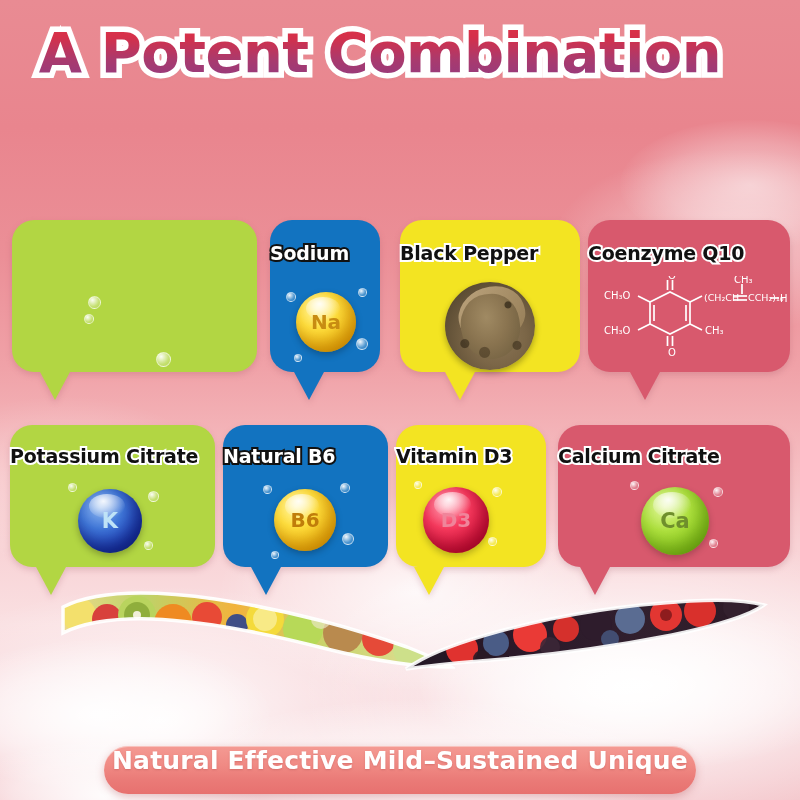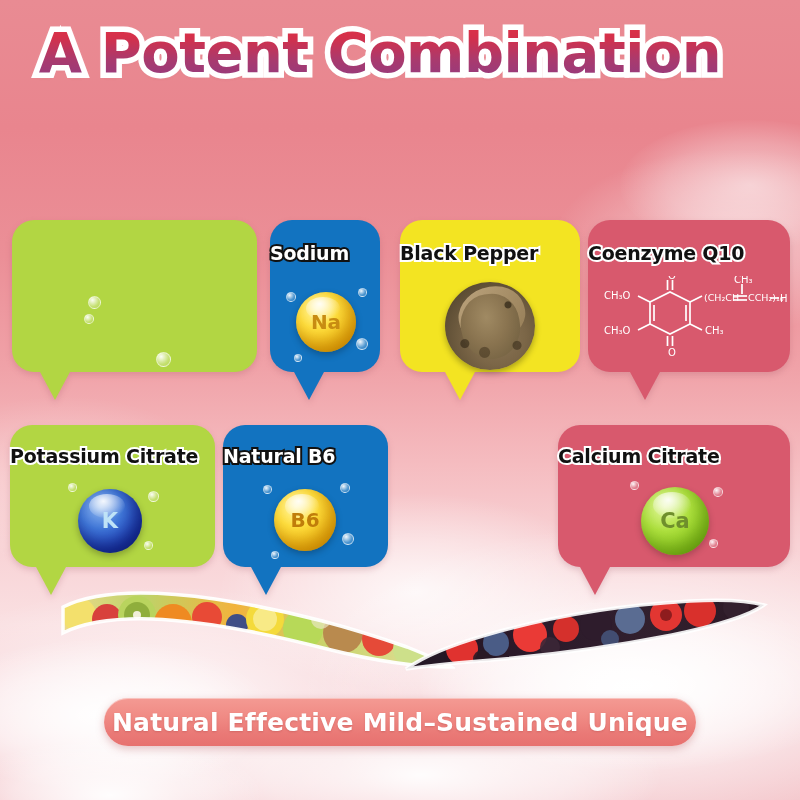--- a/index.html
+++ b/index.html
@@ -196,21 +196,21 @@
 
   
   .wing { position: absolute; z-index: 1; }
 
   
   #tagline-pill {
     position: absolute;
     border-radius: 34px;
     background: linear-gradient(180deg, #f49a93 0%, #f08a84 40%, #ea7a77 72%, #e7716f 100%);
     box-shadow: 0 3px 8px rgba(180,90,95,0.35), inset 0 1px 0 rgba(255,255,255,0.4);
-    display: flex; align-items: center; justify-content: center;
+    display: flex; justify-content: center; margin-top: 48px;
   }
   #tagline-text {
     font-family: "DejaVu Sans", sans-serif;
     font-weight: bold;
     font-size: 25px;
     color: #ffffff;
     letter-spacing: 0.2px;
     text-shadow: 0 1px 2px rgba(170,70,70,0.35);
     white-space: nowrap;
   }
@@ -322,20 +322,30 @@
     <div class="sphere sph-yellow" style="left:51px; top:64px; width:62px; height:62px; font-size:20px;">
       <span class="sym" style="color:#c07d0a;">B6</span>
     </div>
     <div class="bub" style="left:40px; top:60px; width:9px; height:9px;"></div>
     <div class="bub" style="left:117px; top:58px; width:10px; height:10px;"></div>
     <div class="bub" style="left:119px; top:108px; width:12px; height:12px;"></div>
     <div class="bub" style="left:48px; top:126px; width:8px; height:8px;"></div>
     <div class="tail t-blue" style="left:28px;"></div>
   </div>
 
+  <div class="card c-yellow" style="left:396px; top:425px; width:150px; height:142px;">
+    <div class="card-label" style="top:20px;">Vitamin D3</div>
+    <div class="sphere sph-red" style="left:27px; top:62px; width:66px; height:66px; font-size:20px;">
+      <span class="sym" style="color:#f0849a;">D3</span>
+    </div>
+    <div class="bub" style="left:18px; top:56px; width:8px; height:8px;"></div>
+    <div class="bub" style="left:96px; top:62px; width:10px; height:10px;"></div>
+    <div class="bub" style="left:92px; top:112px; width:9px; height:9px;"></div>
+    <div class="tail t-yellow" style="left:18px;"></div>
+  </div>
 
   <div class="card c-pink" style="left:558px; top:425px; width:232px; height:142px;">
     <div class="card-label" style="top:20px;">Calcium Citrate</div>
     <div class="sphere sph-green" style="left:83px; top:62px; width:68px; height:68px; font-size:21px;">
       <span class="sym" style="color:#6f8f2c;">Ca</span>
     </div>
     <div class="bub" style="left:72px; top:56px; width:9px; height:9px;"></div>
     <div class="bub" style="left:155px; top:62px; width:10px; height:10px;"></div>
     <div class="bub" style="left:151px; top:114px; width:9px; height:9px;"></div>
     <div class="tail t-pink" style="left:22px;"></div>

